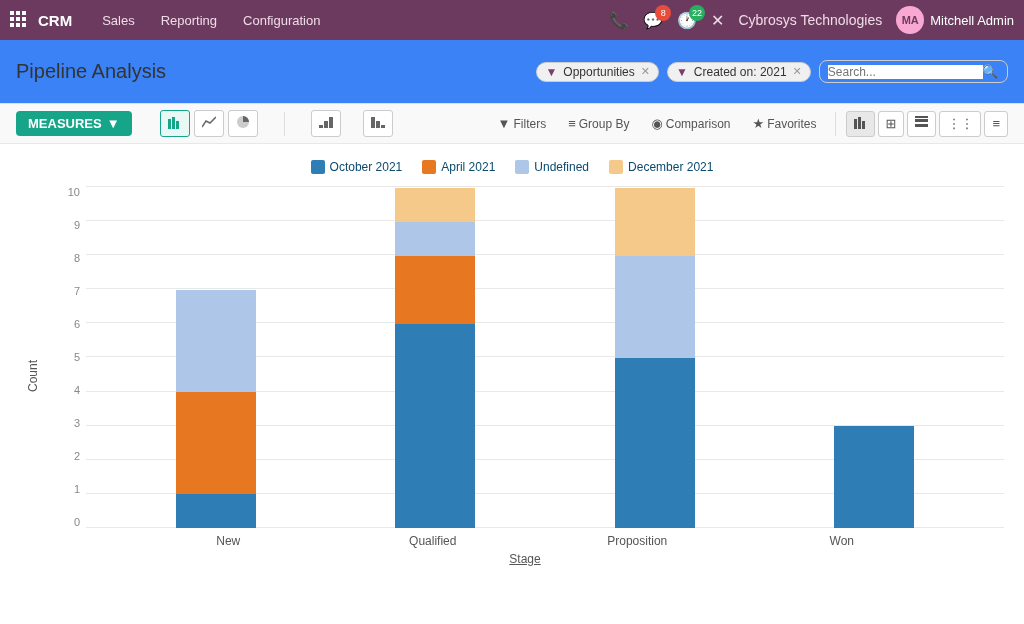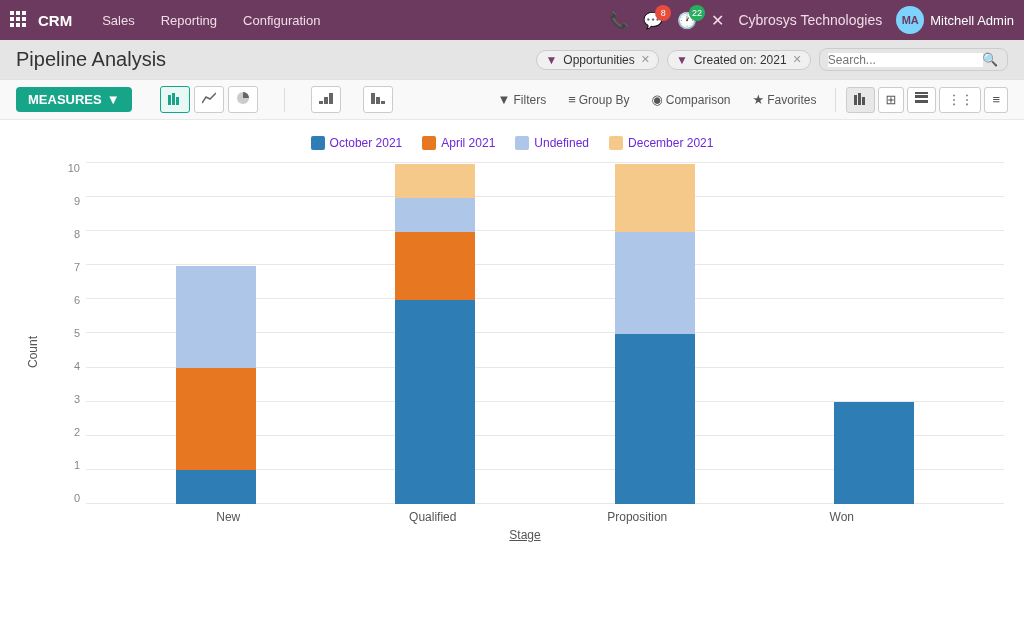--- a/index.html
+++ b/index.html
@@ -25,30 +25,30 @@
       position: absolute; top: -6px; right: -8px;
       background: #e74c3c; color: #fff; border-radius: 50%;
       font-size: 9px; width: 16px; height: 16px;
       display: flex; align-items: center; justify-content: center;
     }
     .top-nav .badge-green { background: #27ae60; }
     .top-nav .company { font-size: 14px; color: #f0dce8; }
     .top-nav .user-info { display: flex; align-items: center; gap: 6px; color: #fff; cursor: pointer; }
     .top-nav .avatar {
       width: 28px; height: 28px; border-radius: 50%;
-      background: #7dd3fc; display: flex; align-items: center; justify-content: center;
+      background: #f9a8d4; display: flex; align-items: center; justify-content: center;
       font-size: 11px; font-weight: bold; color: #6b3a5e;
       overflow: hidden;
     }
 
     
     .secondary-toolbar {
-      background: #e5e5e5;
+      background: #3b82f6;
       border-bottom: 1px solid #e0e0e0;
-      padding: 8px 16px;
+      padding: 20px 16px;
       display: flex;
       align-items: center;
       gap: 8px;
     }
     .page-title { font-size: 20px; font-weight: 300; color: #333; flex: 0 0 auto; }
     .spacer { flex: 1; }
     .filter-tag {
       display: flex; align-items: center; gap: 4px;
       background: #f0f0f0; border: 1px solid #ccc;
       border-radius: 12px; padding: 2px 8px; font-size: 12px; color: #333;
@@ -103,21 +103,21 @@
     .chart-container {
       padding: 16px 20px 10px 20px;
       background: #fff;
       height: calc(100vh - 165px);
       min-height: 400px;
     }
     .chart-legend {
       display: flex; gap: 20px; justify-content: center;
       margin-bottom: 12px; flex-wrap: wrap;
     }
-    .legend-item { display: flex; align-items: center; gap: 5px; font-size: 12px; color: #6d28d9; }
+    .legend-item { display: flex; align-items: center; gap: 5px; font-size: 12px; color: #0c4a6e; }
     .legend-dot { width: 14px; height: 14px; border-radius: 2px; }
 
     .chart-area { display: flex; align-items: stretch; height: 380px; }
     .y-axis-label {
       writing-mode: vertical-lr; transform: rotate(180deg);
       font-size: 12px; color: #555; text-align: center;
       width: 20px; margin-right: 6px; white-space: nowrap;
     }
     .chart-inner { flex: 1; display: flex; flex-direction: column; }
     .chart-plot {

